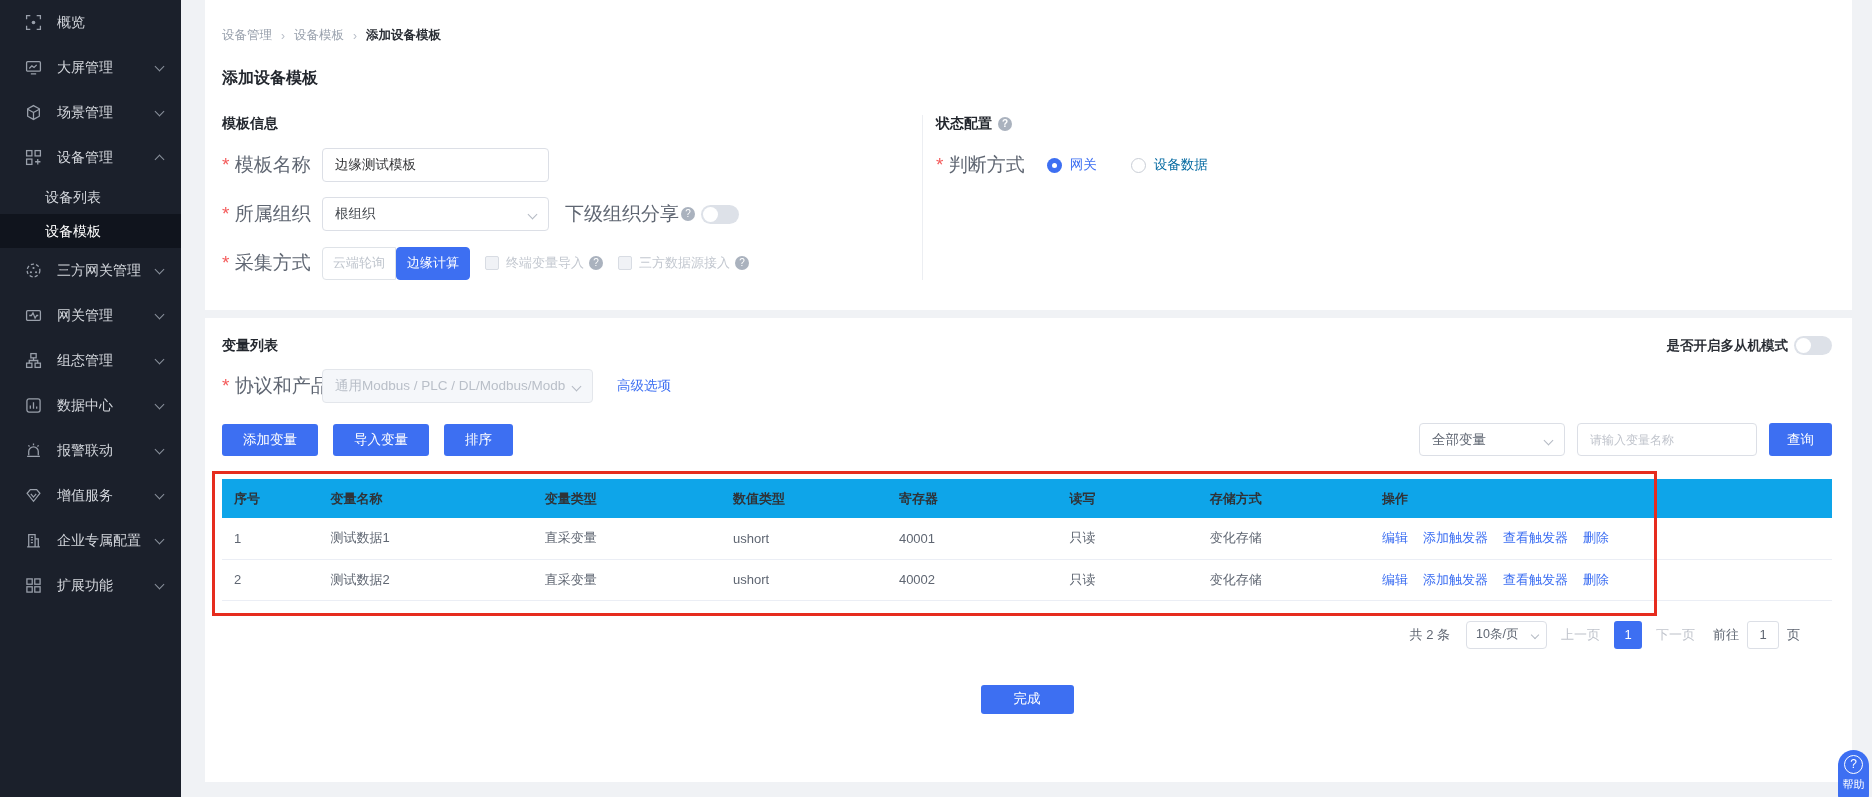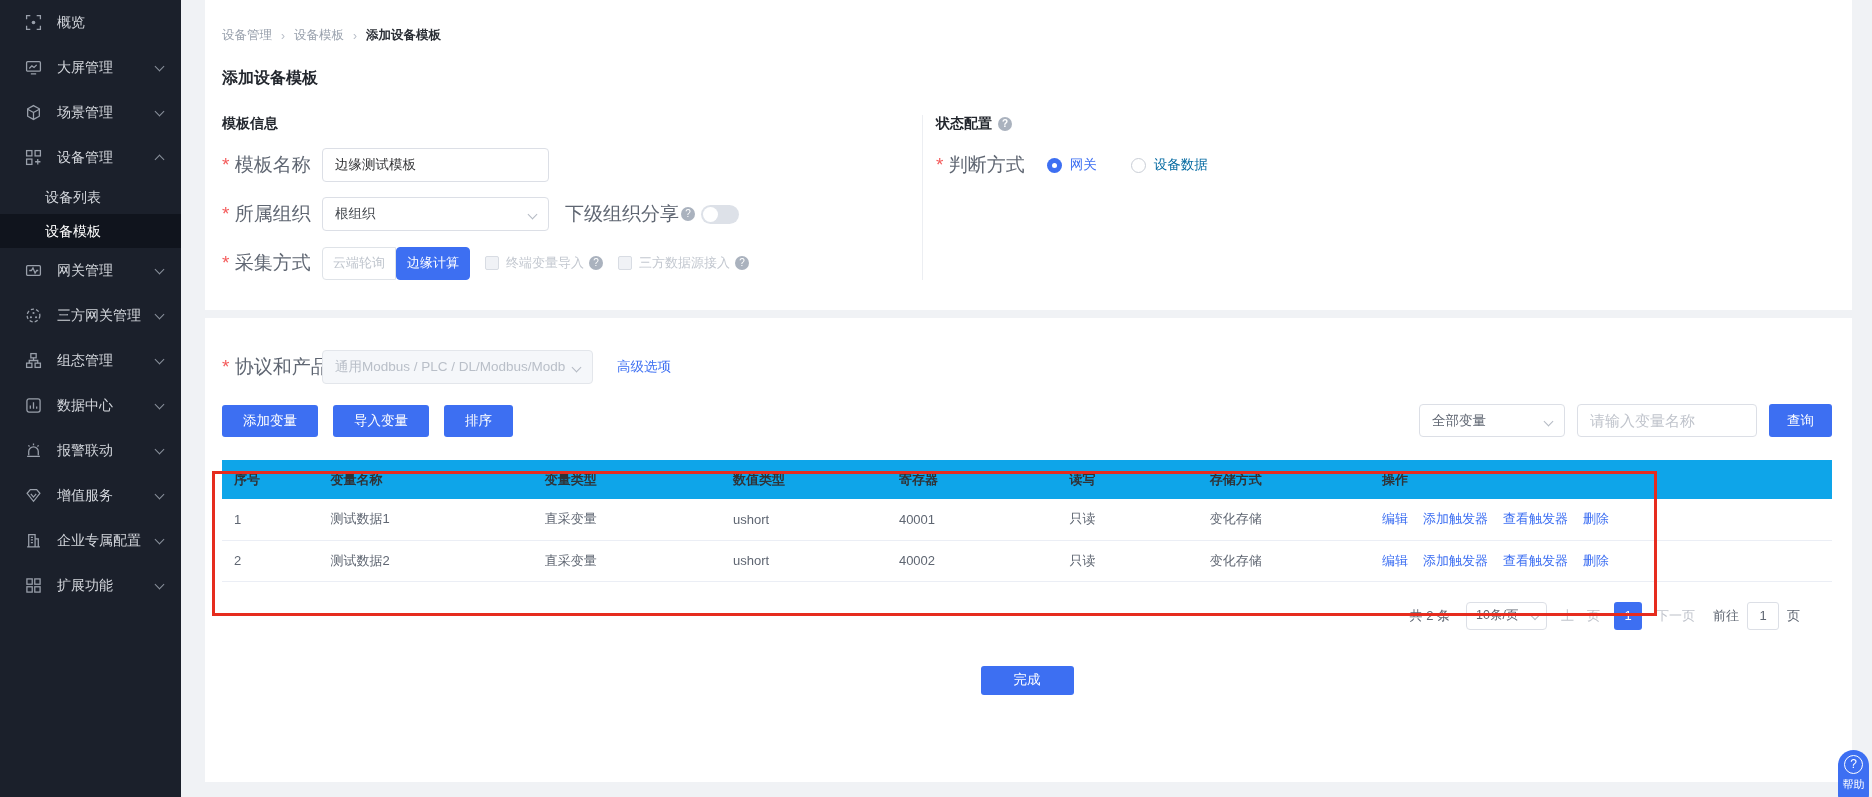--- a/index.html
+++ b/index.html
@@ -71,21 +71,21 @@
   .multi-slave { display:flex; align-items:center; font-size:13.5px; font-weight:bold; color:#2b2f36; }
   .proto-row { display:flex; align-items:center; margin-top:14px; height:34px; }
   .link { color:#3d6ff2; font-size:13.5px; cursor:pointer; text-decoration:none; }
   .adv-link { margin-left:24px; }
 
   .toolbar { display:flex; align-items:center; justify-content:space-between; margin-top:20px; }
   .btn-blue { height:32px; padding:0 21px; background:#3d6ff2; border:none; border-radius:3px; color:#fff; font-size:13.5px; cursor:pointer; font-family:inherit; }
   .btn-group { display:flex; gap:15px; }
   .search-group { display:flex; align-items:center; }
   .search-group .tselect { width:146px; height:33px; }
-  .search-input { width:180px; height:33px; border:1px solid #dcdfe6; border-radius:4px; padding:0 12px; font-size:15px; color:#303133; margin-left:12px; font-family:inherit; }
+  .search-input { width:180px; height:33px; border:1px solid #dcdfe6; border-radius:4px; padding:0 12px; font-size:12px; color:#303133; margin-left:12px; font-family:inherit; }
   .search-input::placeholder { color:#c0c4cc; }
   .btn-query { margin-left:12px; height:33px; padding:0 18px; }
 
   
   .vtable { width:100%; margin-top:23px; border-collapse:collapse; table-layout:fixed; }
   .vtable th { background:#0ea5e9; height:39px; font-size:13px; color:#2f3338; text-align:left; padding:0 12px; font-weight:bold; white-space:nowrap;font-family:Liberation Serif, serif; }
   .vtable td { height:41px; font-size:13px; color:#5f6672; padding:0 12px; border-bottom:1px solid #ebeef5; white-space:nowrap; }
   .c0{width:6%} .c1{width:13.3%} .c2{width:11.7%} .c3{width:10.3%} .c4{width:10.6%} .c5{width:8.7%} .c6{width:10.7%} .c7{width:28.7%}
   .actions { display:flex; gap:15px; }
   .actions .link { font-size:13px; }
@@ -157,37 +157,37 @@
           </svg>
       </span>
       <span class="nav-label">设备管理</span>
       <span class="chev up"></span>
     </div>
     <div class="sub-item">设备列表</div>
     <div class="sub-item active">设备模板</div>
     <div class="nav-item">
       <span class="nav-icon">
         <svg viewBox="0 0 16 16" fill="none" stroke="currentColor" stroke-width="1.2">
-            <rect x="1.5" y="3.5" width="13" height="9" rx="1"></rect>
-            <path d="M4 8h2l1.5-2.5 2 5L11 8h1.5"></path>
-          </svg>
-      </span>
-      <span class="nav-label">网关管理</span>
-      <span class="chev"></span>
-    </div>
-    <div class="nav-item">
-      <span class="nav-icon">
-        <svg viewBox="0 0 16 16" fill="none" stroke="currentColor" stroke-width="1.2">
             <circle cx="8" cy="8" r="6" stroke-dasharray="3 2"></circle>
             <circle cx="8" cy="5.6" r="1" fill="currentColor" stroke="none"></circle>
             <circle cx="5.6" cy="9.6" r="1" fill="currentColor" stroke="none"></circle>
             <circle cx="10.4" cy="9.6" r="1" fill="currentColor" stroke="none"></circle>
           </svg>
       </span>
       <span class="nav-label">三方网关管理</span>
+      <span class="chev"></span>
+    </div>
+    <div class="nav-item">
+      <span class="nav-icon">
+        <svg viewBox="0 0 16 16" fill="none" stroke="currentColor" stroke-width="1.2">
+            <rect x="1.5" y="3.5" width="13" height="9" rx="1"></rect>
+            <path d="M4 8h2l1.5-2.5 2 5L11 8h1.5"></path>
+          </svg>
+      </span>
+      <span class="nav-label">网关管理</span>
       <span class="chev"></span>
     </div>
     <div class="nav-item">
       <span class="nav-icon">
         <svg viewBox="0 0 16 16" fill="none" stroke="currentColor" stroke-width="1.2">
             <rect x="5.5" y="1.5" width="5" height="4"></rect>
             <rect x="1.5" y="10.5" width="5" height="4"></rect>
             <rect x="9.5" y="10.5" width="5" height="4"></rect>
             <path d="M8 5.5V8M4 10.5V8h8v2.5"></path>
           </svg>
@@ -312,20 +312,27 @@
             <div class="radio-row" style="margin-left:34px;">
               <span class="radio off"></span>
               <span class="radio-label">设备数据</span>
             </div>
           </div>
         </div>
       </div>
     </section>
 
     <section class="card card2">
+      <div class="head2">
+        <div class="section-title">变量列表</div>
+        <div class="multi-slave">
+          <span>是否开启多从机模式</span>
+          <span class="toggle"></span>
+        </div>
+      </div>
 
       <div class="proto-row">
         <span class="flabel req">协议和产品</span>
         <div class="tselect disabled">
           <span class="sel-text">通用Modbus / PLC / DL/Modbus/Modbus RTU</span>
           <span class="sel-chev"></span>
         </div>
         <a class="link adv-link">高级选项</a>
       </div>
 

